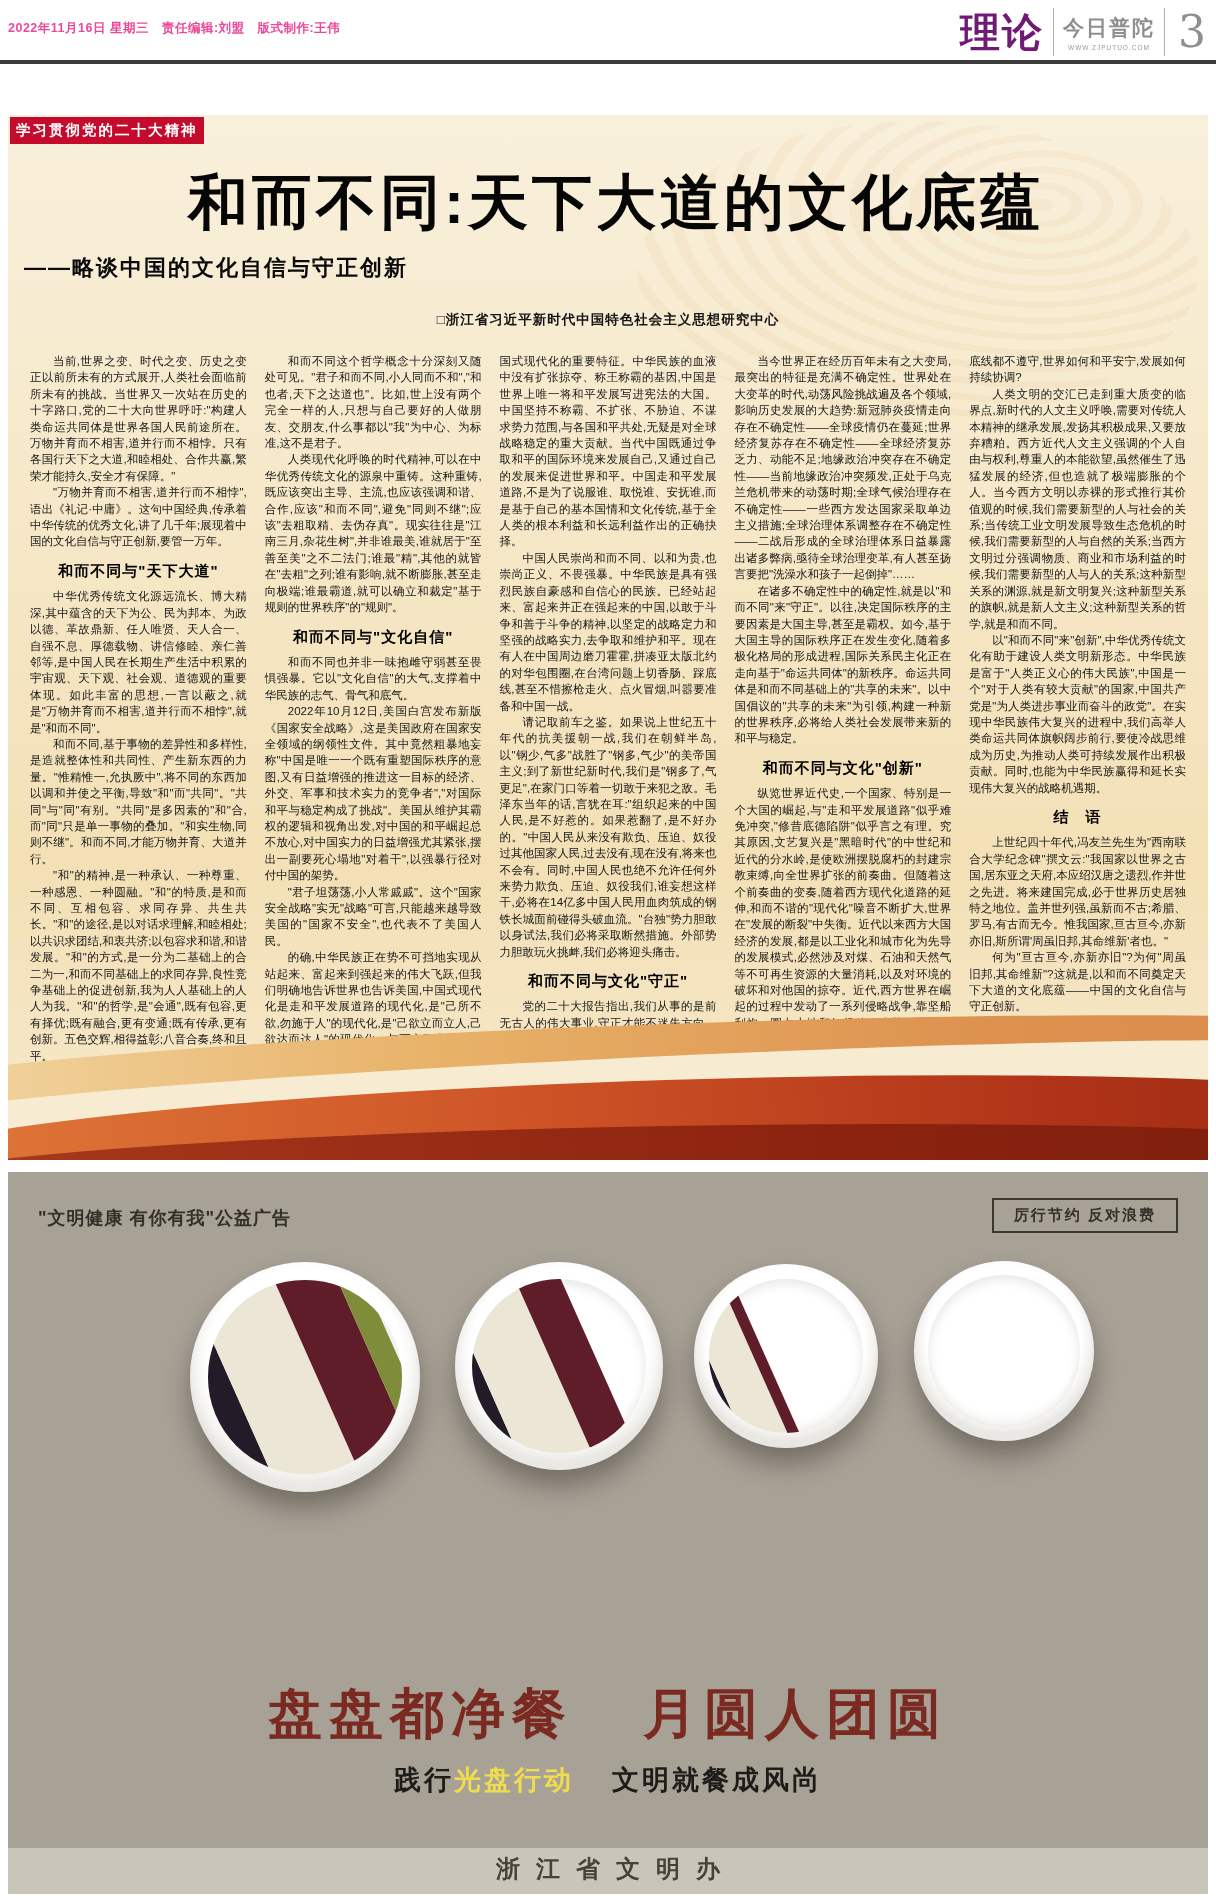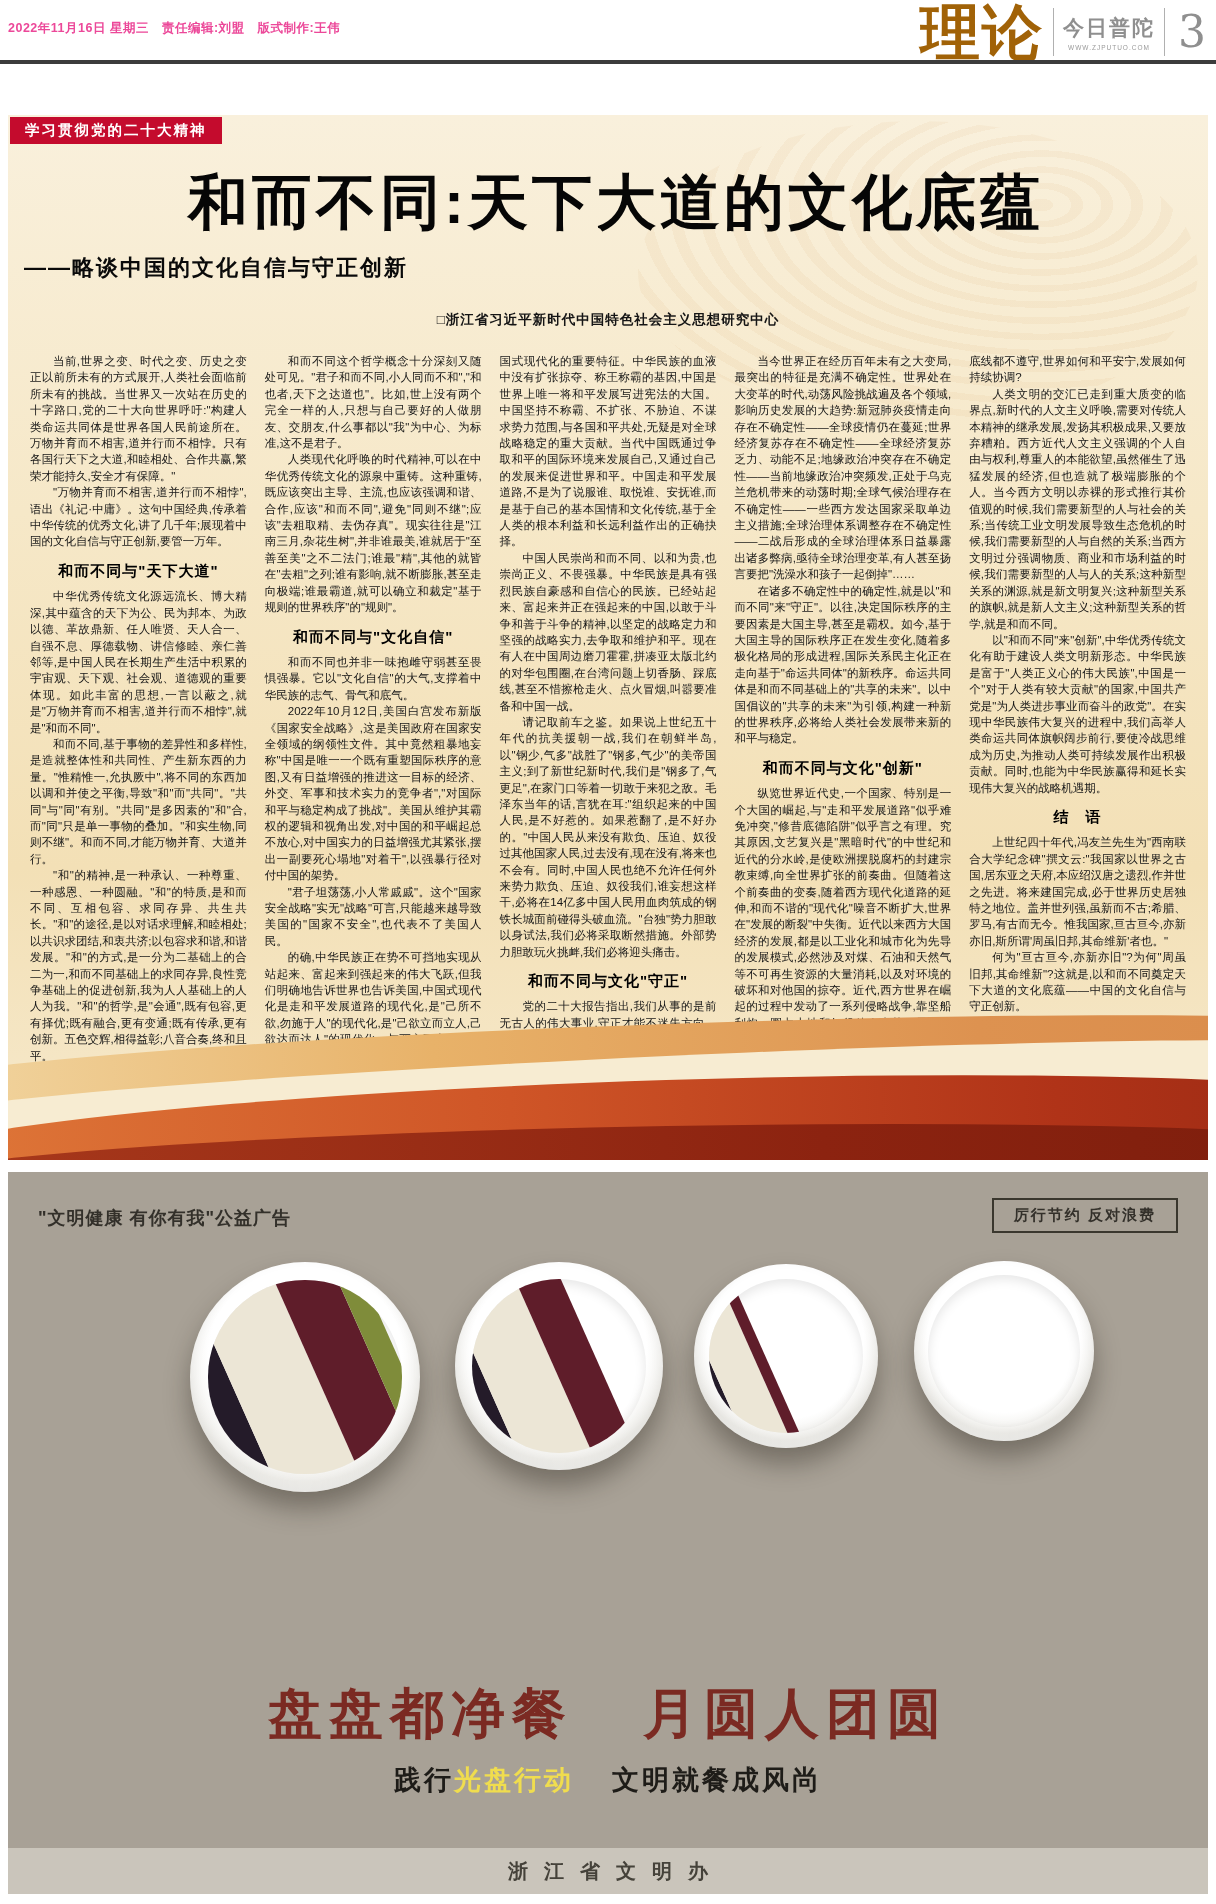--- a/index.html
+++ b/index.html
@@ -9,42 +9,42 @@
     font-family:"Liberation Sans", sans-serif;
     -webkit-font-smoothing:antialiased;
   }
   
   .masthead{position:absolute;left:0;top:0;width:1216px;height:62px;background:#fff;}
   .dateline{
     position:absolute;left:8px;top:20px;font-size:12.5px;font-weight:700;color:#ec4899;letter-spacing:.5px;
   }
   .mast-right{position:absolute;right:6px;top:4px;display:flex;align-items:center;height:56px;}
   .section-title{
-    font-size:60px;font-weight:700;color:#a16207;letter-spacing:2px;
+    font-size:40px;font-weight:700;color:#701a75;letter-spacing:2px;
     font-family:"DejaVu Serif", serif;line-height:56px;
   }
   .mast-sep{width:1px;height:48px;background:#b0b0b0;margin:0 9px;}
   .paper-logo{display:flex;flex-direction:column;align-items:center;justify-content:center;}
   .paper-name{font-family:"DejaVu Serif", serif;font-weight:700;font-size:21px;color:#8f8f8f;letter-spacing:2px;}
   .paper-url{font-size:6.5px;color:#9a9a9a;letter-spacing:1px;margin-top:2px;}
   .page-number{font-size:44px;color:#8f8f8f;font-family:"DejaVu Serif", serif;line-height:56px;padding:0 4px;}
   .mast-rule{position:absolute;left:0;top:60px;width:1216px;height:4px;background:#3c3c3c;}
 
   
   .paper{
     position:absolute;left:8px;top:115px;width:1200px;height:1045px;overflow:hidden;
     background:linear-gradient(180deg,#f9f0dc 0%,#f6e8c8 38%,#f3e0b6 72%,#f6e9cc 100%);
   }
   .swirl{
     position:absolute;right:10px;top:6px;width:560px;height:300px;border-radius:50%;
     background:repeating-radial-gradient(ellipse at 72% 28%, rgba(210,152,86,.14) 0 12px, rgba(255,255,255,0) 12px 30px);
     opacity:.55;pointer-events:none;
   }
   .banner{
-    position:absolute;left:2px;top:2px;height:27px;line-height:27px;padding:0 15px;
+    position:absolute;left:2px;top:2px;height:27px;line-height:27px;padding:0 6px;
     background:#c40b2d;color:#ffffff;font-size:14.5px;font-weight:800;letter-spacing:2px;
   }
   .headline{
     position:absolute;left:0;top:40px;width:100%;margin:8px;text-align:center;
     font-size:60px;font-weight:900;letter-spacing:4px;color:#060606;
   }
   .subtitle{
     position:absolute;left:0;top:122px;width:100%;margin:16px;text-align:left;
     font-size:22px;font-weight:800;letter-spacing:2px;color:#0a0a0a;
   }
@@ -102,21 +102,21 @@
   .slogan-gap{display:inline-block;width:70px;}
   .action{
     position:absolute;left:0;top:590px;width:100%;text-align:center;
     font-size:27px;font-weight:800;color:#1e1c18;letter-spacing:3px;
   }
   .action .hl{color:#f0dd4e;}
   .gap2{display:inline-block;width:38px;}
   .ad-footer{
     position:absolute;left:0;bottom:0;width:100%;height:46px;line-height:46px;
     background:#cac5bb;color:#45423a;text-align:center;
-    font-size:20px;font-weight:700;letter-spacing:16px;text-indent:16px;
+    font-size:24px;font-weight:700;letter-spacing:16px;text-indent:16px;font-family:Liberation Mono, monospace;
   }
 </style>
 </head>
 <body>
 
 <div class="page">
 
   <header class="masthead">
     <div class="dateline">2022年11月16日 星期三　责任编辑:刘盟　版式制作:王伟</div>
     <div class="mast-right">

